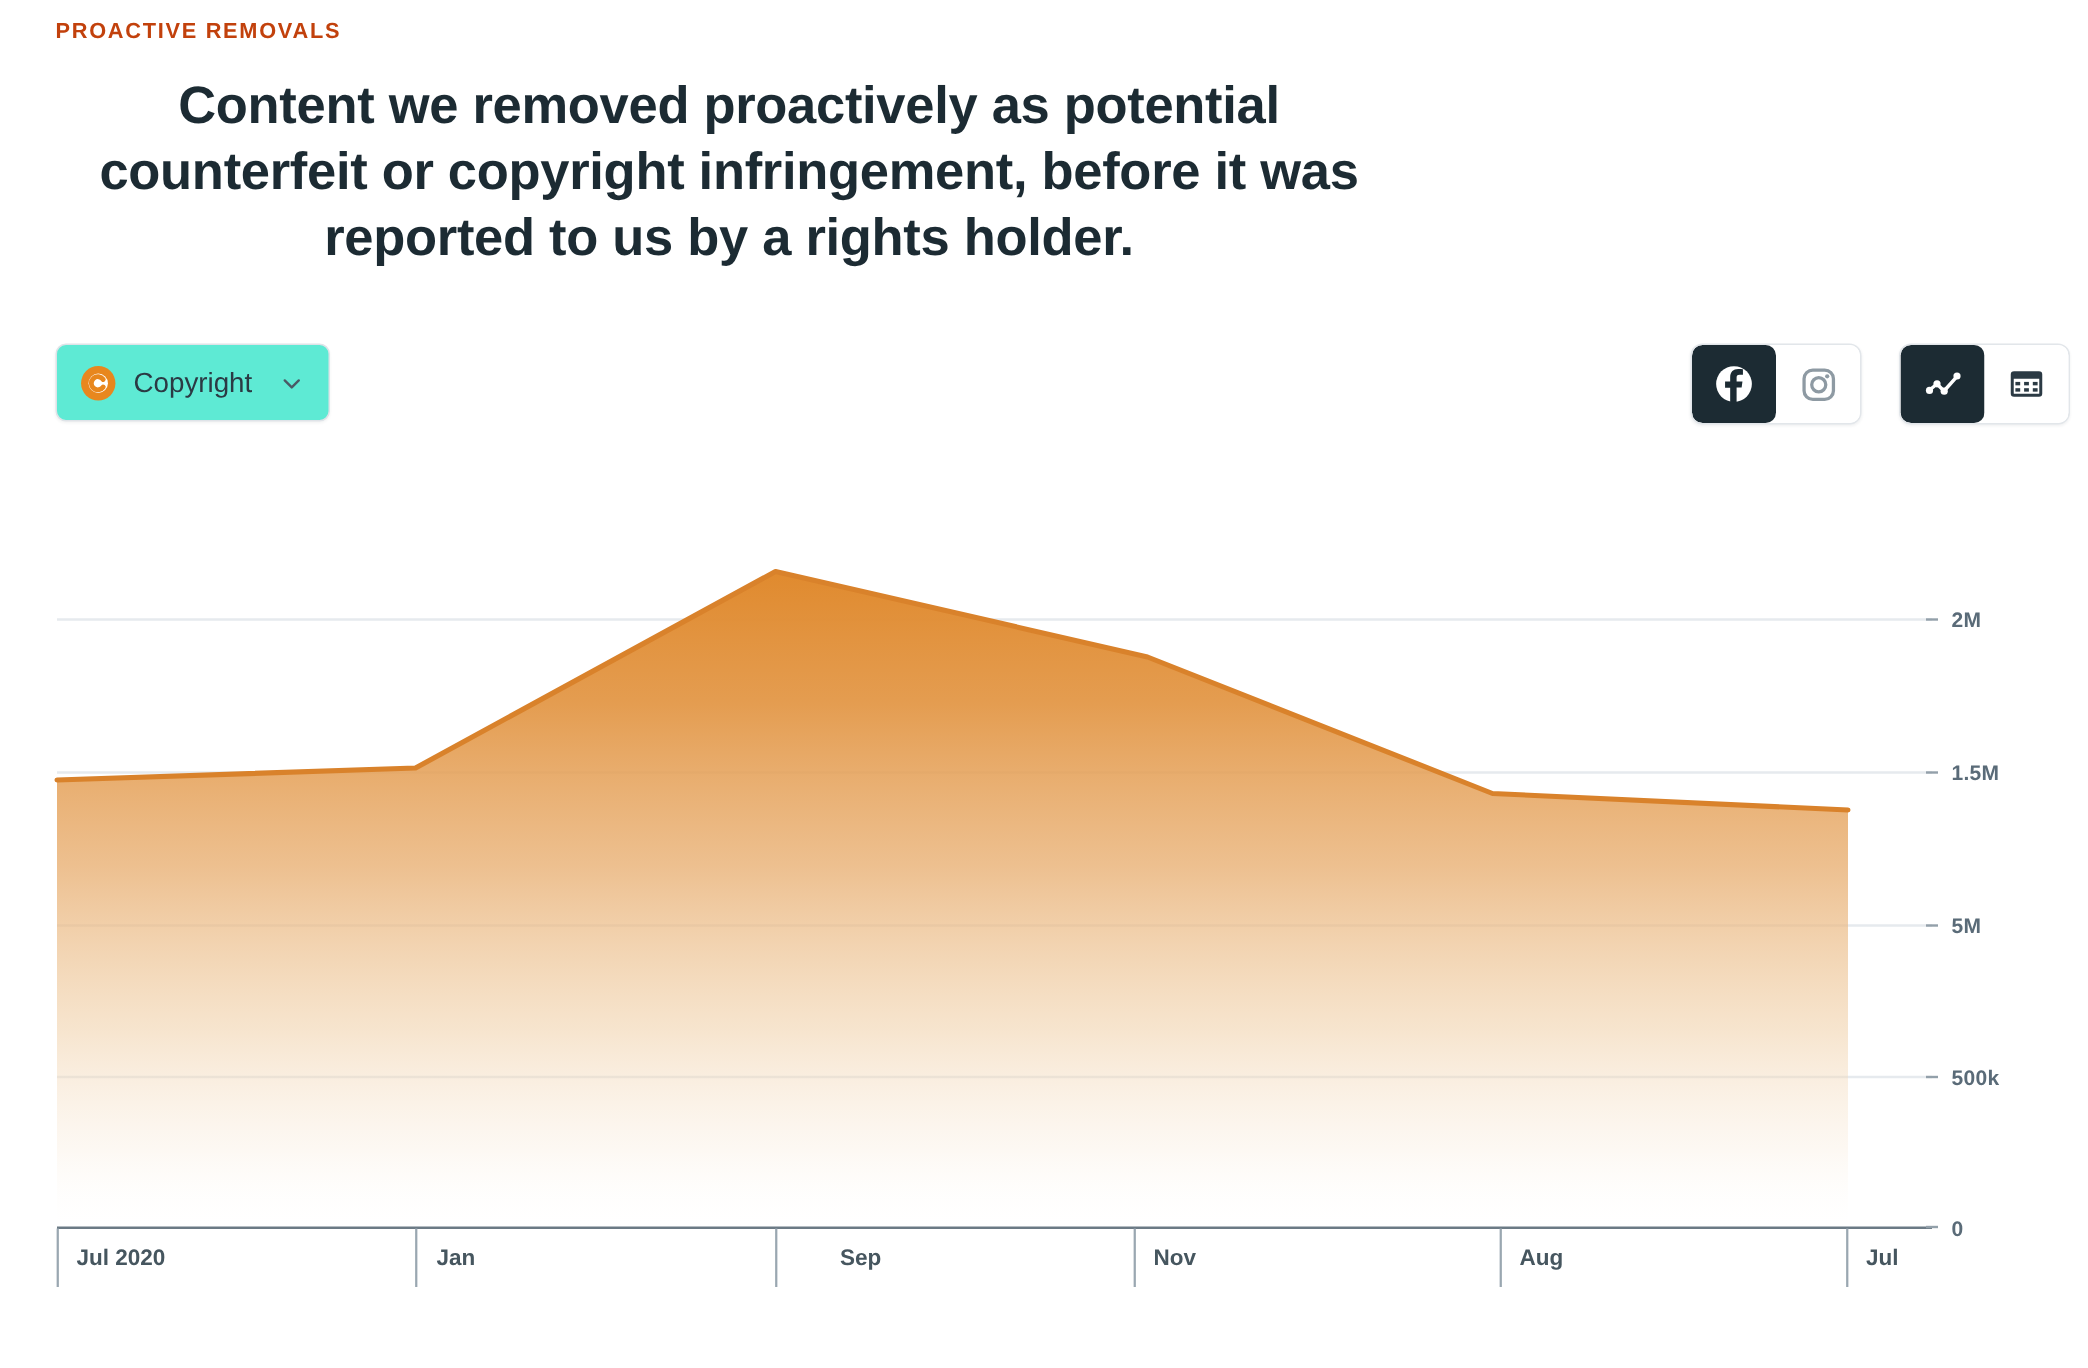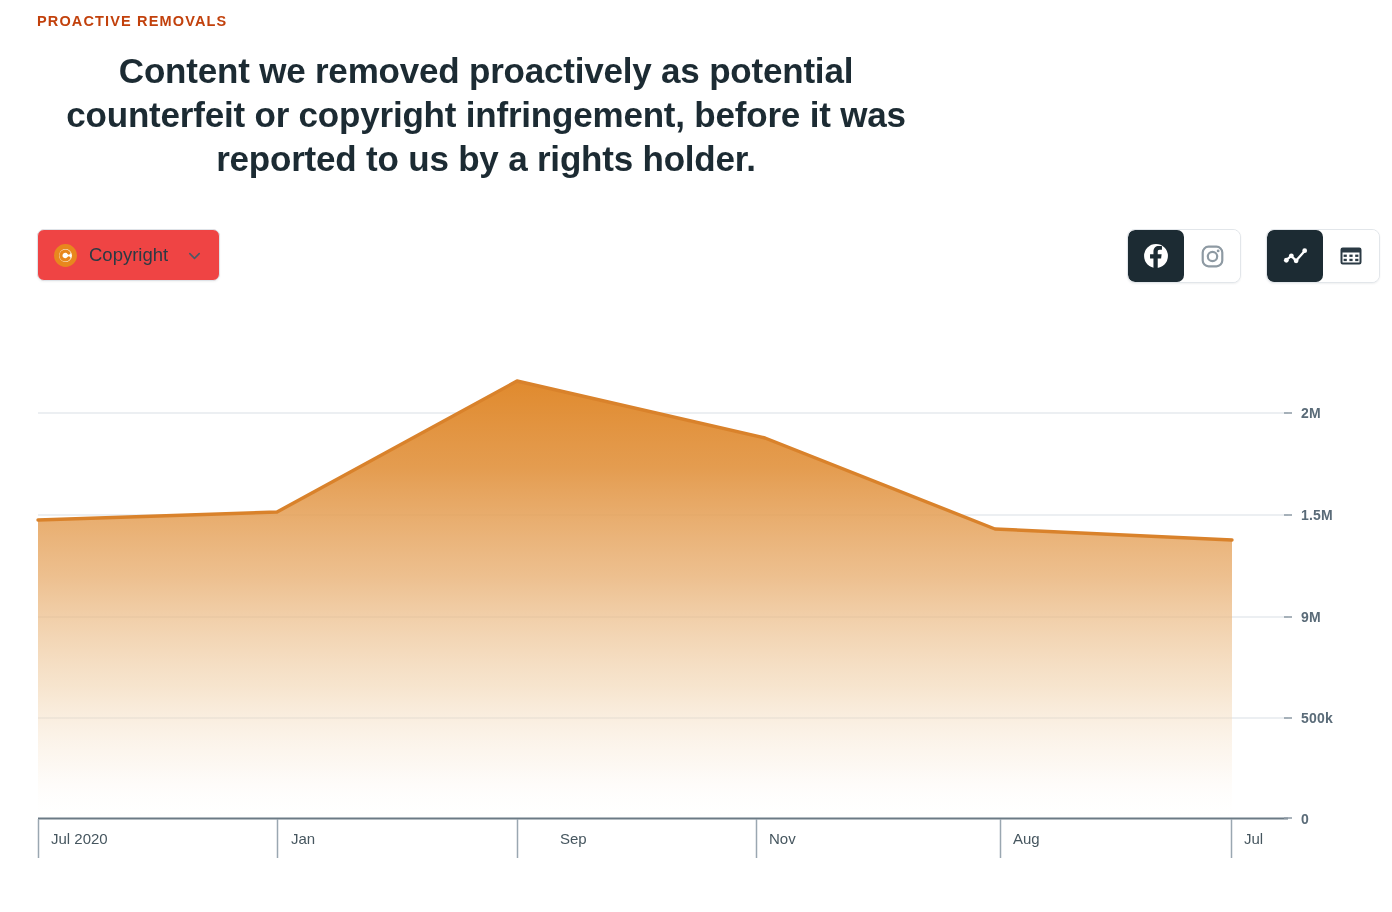--- a/index.html
+++ b/index.html
@@ -58,21 +58,21 @@
   .filter-btn {
     position: absolute;
     left: 37px;
     top: 0;
     height: 52px;
     box-sizing: border-box;
     display: flex;
     align-items: center;
     gap: 11px;
     padding: 0 17px 0 15px;
-    background: #ef4444;
+    background: #5eead4;
     border: 1px solid #dfe3e8;
     border-radius: 7px;
     box-shadow: 0 1px 2px rgba(28,43,51,0.06);
     cursor: pointer;
   }
   .filter-btn .cat-icon {
     width: 25px;
     height: 25px;
     flex: 0 0 auto;
     display: block;
@@ -142,21 +142,21 @@
     font-weight: 600;
     color: #5a6b78;
     letter-spacing: 0.2px;
     line-height: 1;
     white-space: nowrap;
   }
   .xlabel {
     position: absolute;
     top: 831px;
     font-size: 15px;
-    font-weight: 400;
+    font-weight: 700;
     color: #46565f;
     line-height: 1;
     white-space: nowrap;
   }
 </style>
 </head>
 <body>
 
 <div class="page">
 
@@ -271,21 +271,21 @@
         <line x1="277.5" y1="819" x2="277.5" y2="858" stroke="#9aa7b1" stroke-width="1.5"></line>
         <line x1="517.5" y1="819" x2="517.5" y2="858" stroke="#9aa7b1" stroke-width="1.5"></line>
         <line x1="756.5" y1="819" x2="756.5" y2="858" stroke="#9aa7b1" stroke-width="1.5"></line>
         <line x1="1000.5" y1="819" x2="1000.5" y2="858" stroke="#9aa7b1" stroke-width="1.5"></line>
         <line x1="1231.5" y1="819" x2="1231.5" y2="858" stroke="#9aa7b1" stroke-width="1.5"></line>
       </g>
     </svg>
 
     <div class="ylabel" style="left:1301px; top:406px;">2M</div>
     <div class="ylabel" style="left:1301px; top:508px;">1.5M</div>
-    <div class="ylabel" style="left:1301px; top:610px;">9M</div>
+    <div class="ylabel" style="left:1301px; top:610px;">5M</div>
     <div class="ylabel" style="left:1301px; top:711px;">500k</div>
     <div class="ylabel" style="left:1301px; top:812px;">0</div>
 
     <div class="xlabel" style="left:51px;">Jul 2020</div>
     <div class="xlabel" style="left:291px;">Jan</div>
     <div class="xlabel" style="left:532px;margin-left:28px;">Sep</div>
     <div class="xlabel" style="left:769px;">Nov</div>
     <div class="xlabel" style="left:1013px;">Aug</div>
     <div class="xlabel" style="left:1244px;">Jul</div>
   </div>

